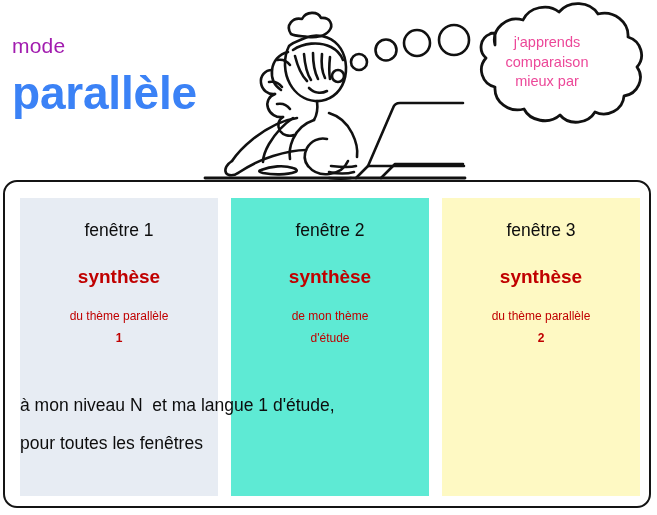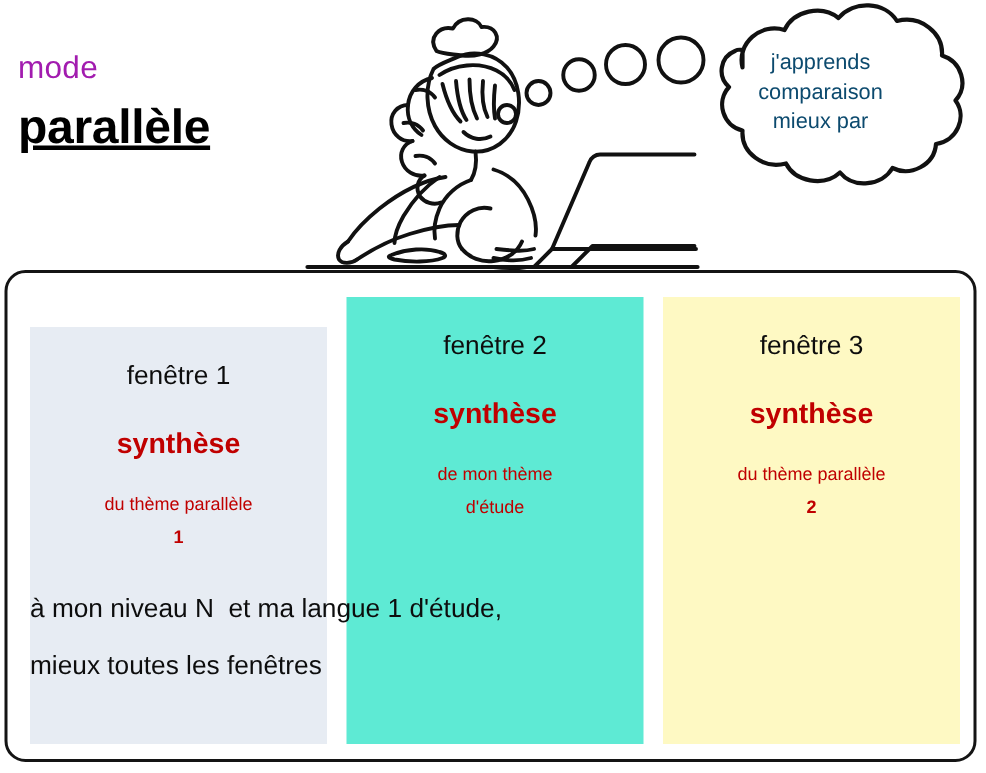--- a/index.html
+++ b/index.html
@@ -26,46 +26,45 @@
   #mode-label {
     position: absolute;
     left: 12px; top: 34px;
     font-size: 21px;
     color: #a21caf;
     letter-spacing: .2px;
   }
   #mode-title {
     position: absolute;
     left: 12px; top: 66px;
-    font-size: 32px;
+    font-size: 46px;
     font-weight: bold;
-    color: #000000;
+    color: #3b82f6;
     letter-spacing: -0.2px;
-    text-decoration: underline;
   }
 
   
   #illustration {
     position: absolute;
     left: 205px; top: 0px;
     width: 260px; height: 178px;
   }
   #thought-bubble-svg {
     position: absolute;
     left: 330px; top: 4px;
     width: 325px; height: 140px;
   }
   #bubble-text {
     position: absolute;
     left: 472px; top: 33px;
     width: 150px;
     text-align: center;
     font-size: 14.5px;
     line-height: 19.5px;
-    color: #0c4a6e;
+    color: #ec4899;
     z-index: 5;
   }
   .bubble-line { display: block; }
 
   
   #panel-frame {
     position: absolute;
     left: 3px; top: 180px;
     width: 648px; height: 328px;
     border: 2.5px solid #141414;
@@ -78,21 +77,21 @@
     position: absolute;
     left: 15px; top: 16px;
     width: 620px; height: 298px;
     display: flex;
     gap: 13px;
   }
   .column {
     flex: 1 1 0;
     position: relative;
   }
-  .col-1 { background: #e7ecf3; margin-top: 20px; }
+  .col-1 { background: #e7ecf3; }
   .col-2 { background: #d5f2f1; }
   .col-3 { background: #c9e8fb; }
 
   .col-inner {
     position: absolute;
     left: 0; top: 22px;
     width: 100%;
     text-align: center;
     padding: 0 4px;
     box-sizing: border-box;
@@ -251,16 +250,16 @@
           <span>du thème parallèle</span><br>
           <b>2</b>
         </div>
       </div>
     </div>
 
   </div>
 
   <div id="footer-text">
     <span class="footer-line">à mon niveau N  et ma langue 1 d'étude,</span>
-    <span class="footer-line">mieux toutes les fenêtres</span>
+    <span class="footer-line">pour toutes les fenêtres</span>
   </div>
 
 </div>
 
 </body></html>

